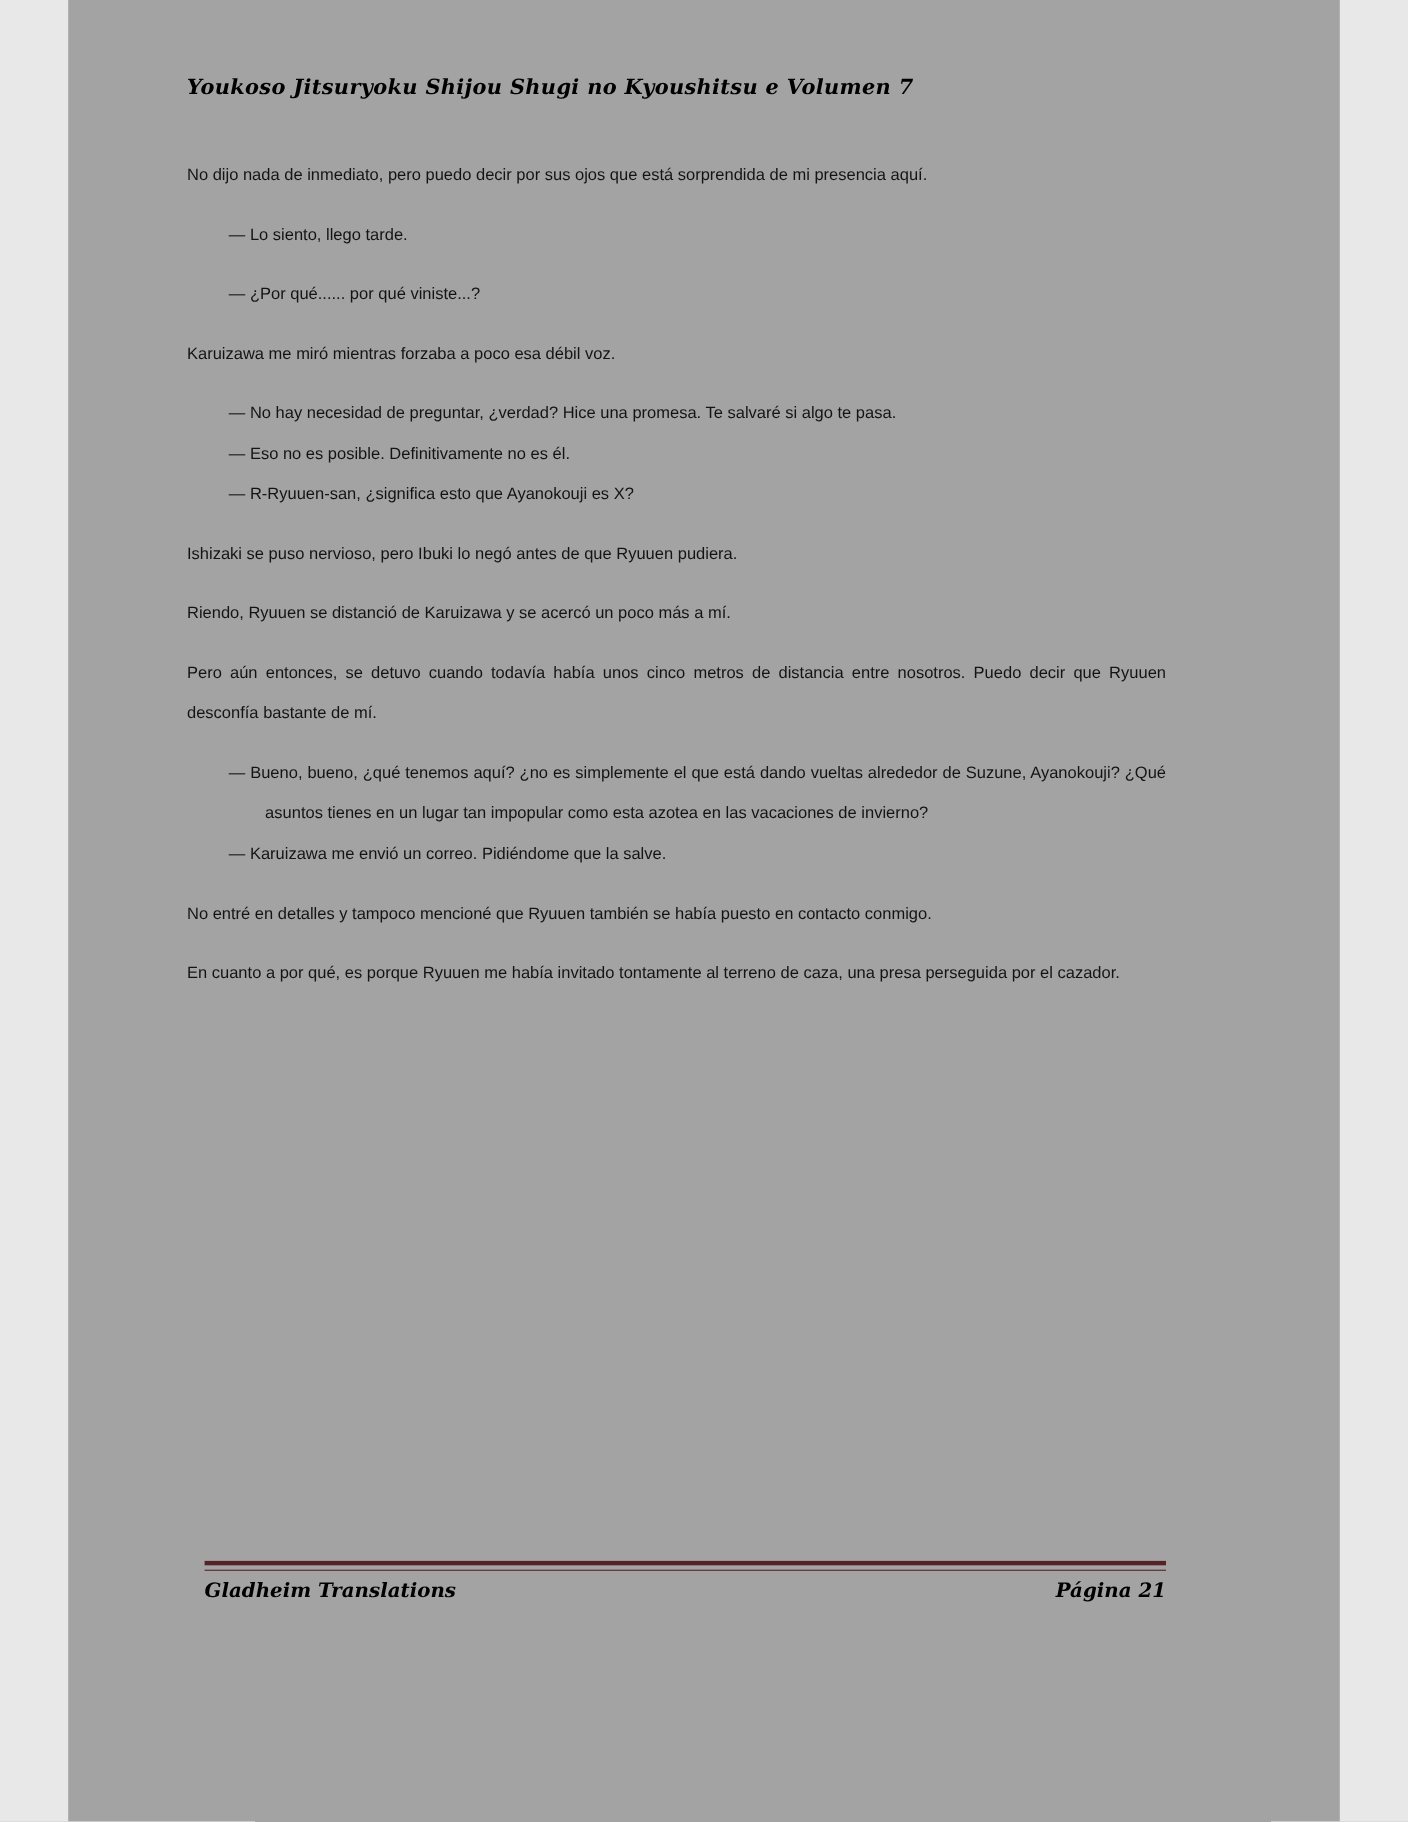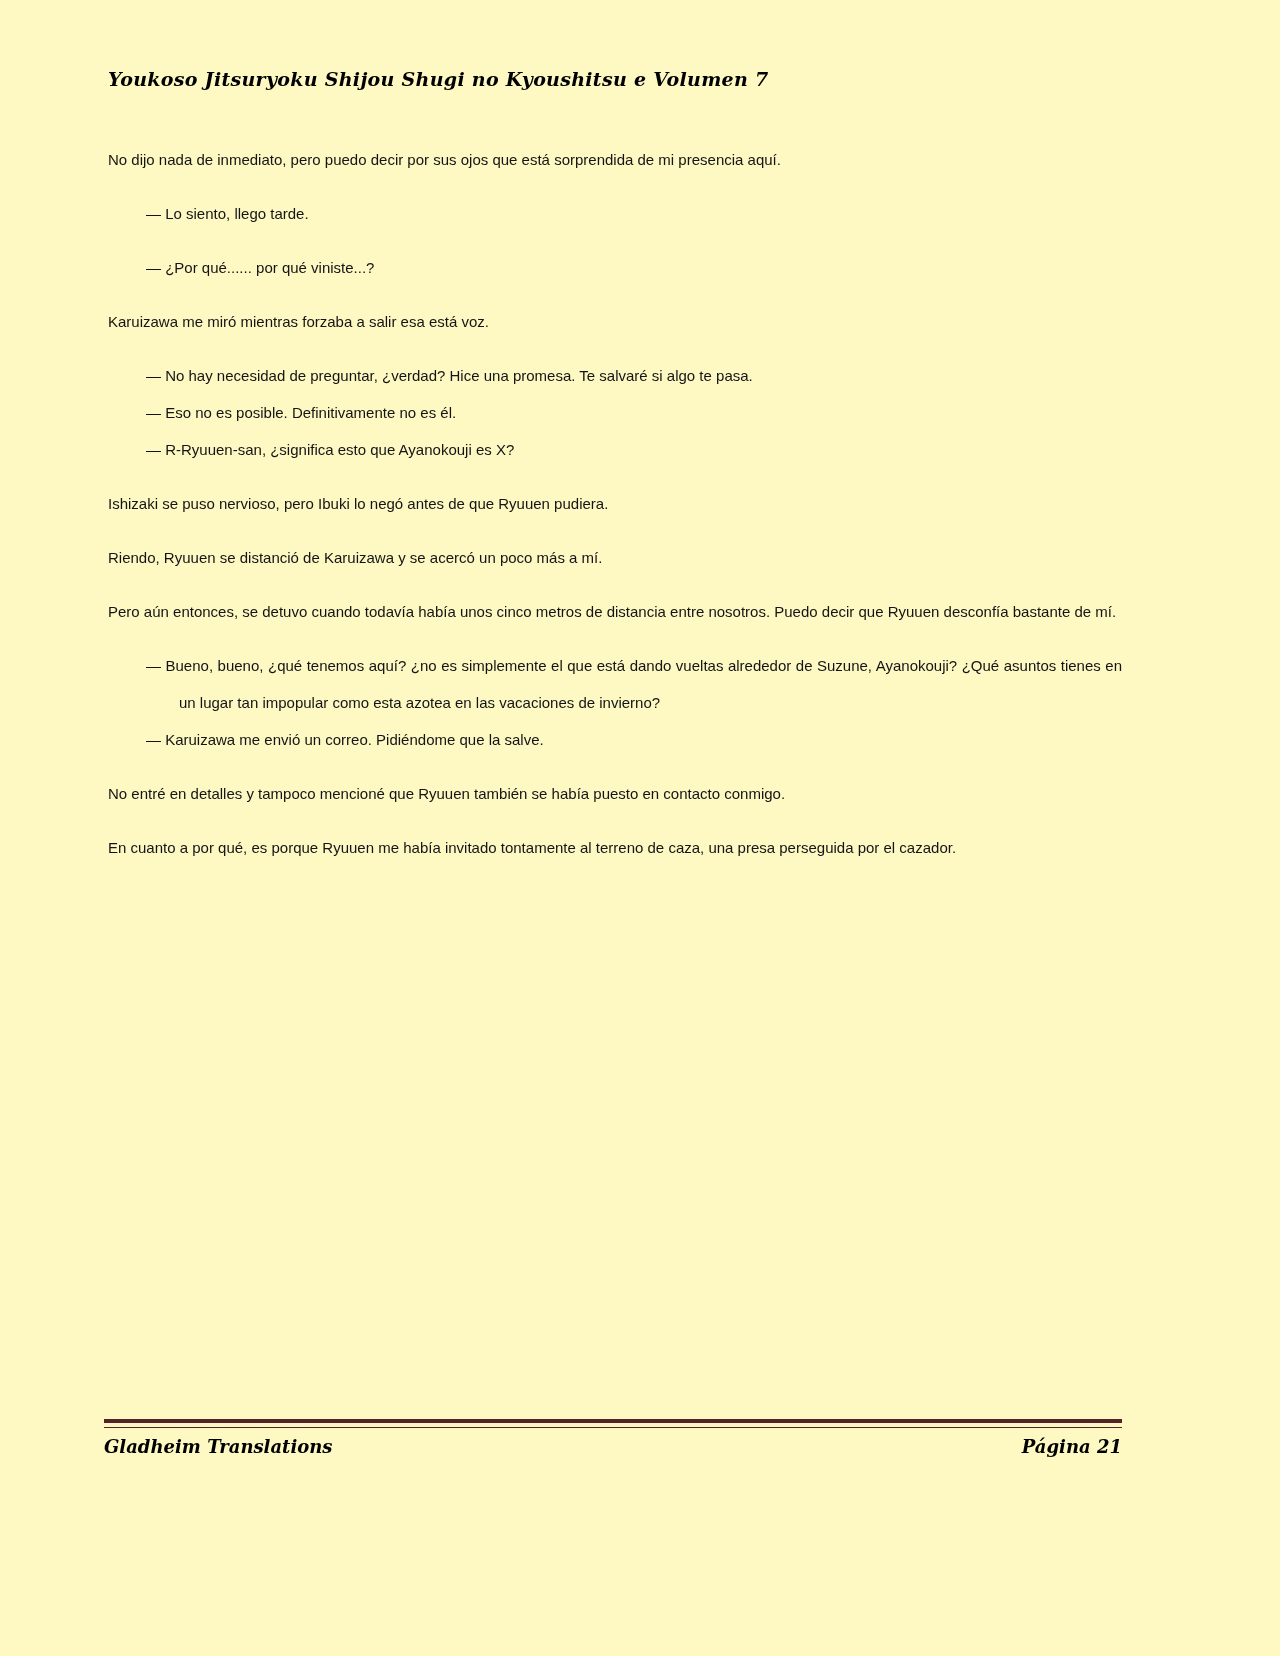--- a/index.html
+++ b/index.html
@@ -1,23 +1,23 @@
 <!DOCTYPE html>
 <html><head>
 <meta charset="utf-8">
 <title>Document Page</title>
 <style>
   * { margin: 0; padding: 0; box-sizing: border-box; }
   html, body { background: #e8e8e8; }
   .page {
     position: relative;
-    width: 1280px;
+    width: 1156px;
     height: 1656px;
     margin: 0 auto;
-    background: #fef9c3;
+    background: #a3a3a3;
     font-family: "Liberation Sans", sans-serif;
     color: #161616;
     overflow: hidden;
   }
   .page-header {
     position: absolute;
     top: 68px;
     left: 108px;
     right: 158px;
     font-family: "DejaVu Serif", serif;
@@ -43,21 +43,21 @@
   .dialogue-block {
     margin-bottom: 17px;
   }
   .dialogue-line {
     padding-left: 71px;
     text-indent: -33px;
   }
   .page-footer {
     position: absolute;
     top: 1419px;
-    left: 104px;
+    left: 124px;
     right: 158px;
   }
   .footer-rule {
     height: 9px;
     border-top: 4px solid #552227;
     border-bottom: 1px solid #552227;
     margin-bottom: 8px;
   }
   .footer-row {
     display: flex;
@@ -80,21 +80,21 @@
   </div>
 
   <div class="content" id="content">
       <div class="para">No dijo nada de inmediato, pero puedo decir por sus ojos que está sorprendida de mi presencia aquí.</div>
       <div class="dialogue-block">
         <div class="dialogue-line">— Lo siento, llego tarde.</div>
       </div>
       <div class="dialogue-block">
         <div class="dialogue-line">— ¿Por qué...... por qué viniste...?</div>
       </div>
-      <div class="para">Karuizawa me miró mientras forzaba a salir esa está voz.</div>
+      <div class="para">Karuizawa me miró mientras forzaba a poco esa débil voz.</div>
       <div class="dialogue-block">
         <div class="dialogue-line">— No hay necesidad de preguntar, ¿verdad? Hice una promesa. Te salvaré si algo te pasa.</div>
         <div class="dialogue-line">— Eso no es posible. Definitivamente no es él.</div>
         <div class="dialogue-line">— R-Ryuuen-san, ¿significa esto que Ayanokouji es X?</div>
       </div>
       <div class="para">Ishizaki se puso nervioso, pero Ibuki lo negó antes de que Ryuuen pudiera.</div>
       <div class="para">Riendo, Ryuuen se distanció de Karuizawa y se acercó un poco más a mí.</div>
       <div class="para">Pero aún entonces, se detuvo cuando todavía había unos cinco metros de distancia entre nosotros. Puedo decir que Ryuuen desconfía  bastante de mí.</div>
       <div class="dialogue-block">
         <div class="dialogue-line">— Bueno, bueno, ¿qué tenemos aquí? ¿no es simplemente el que está dando vueltas alrededor de Suzune, Ayanokouji? ¿Qué asuntos tienes en un lugar tan impopular como esta azotea en las vacaciones de invierno?</div>

